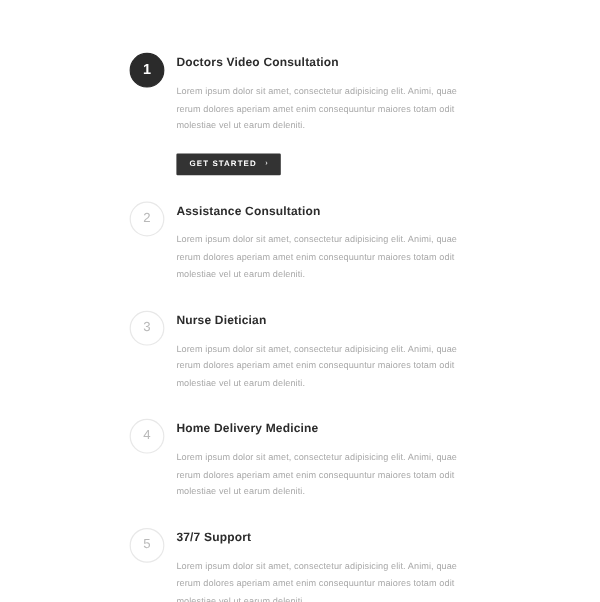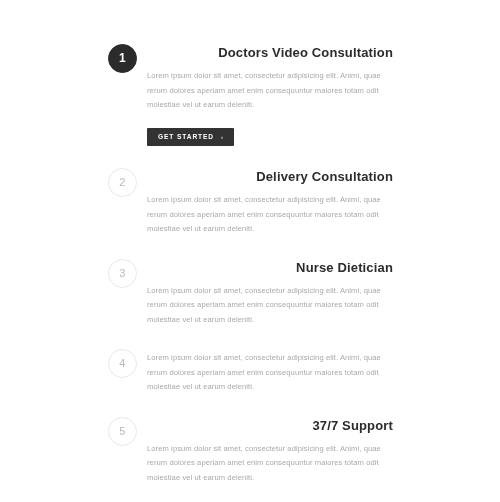--- a/index.html
+++ b/index.html
@@ -91,27 +91,26 @@
     flex: 1 1 auto;
     padding-left: 10px;
     padding-top: 2px;
     padding-bottom: 22px;
     min-width: 0;
   }
   .step.last .content { padding-bottom: 30px; }
 
   .step-title {
     margin: 0 0 9px 0;
-    font-size: 13px;
+    font-size: 10px;
     font-weight: 700;
     color: #2c2c2c;
     letter-spacing: 0.15px;
     line-height: 14px;
     font-family: "Liberation Sans", sans-serif;
-    text-align: right;
   }
 
   .step-text {
     margin: 0;
     font-size: 7.6px;
     line-height: 14.5px;
     color: #a9a9a9;
     letter-spacing: 0.08px;
     font-weight: 400;
     max-width: 236px;
@@ -170,21 +169,21 @@
         </div>
       </div>
     </div>
 
     <div class="step">
       <div class="rail">
         <div class="connector"></div>
         <div class="marker">2</div>
       </div>
       <div class="content">
-        <h3 class="step-title">Delivery Consultation</h3>
+        <h3 class="step-title">Assistance Consultation</h3>
         <p class="step-text">Lorem ipsum dolor sit amet, consectetur adipisicing elit. Animi, quae rerum dolores aperiam amet enim consequuntur maiores totam odit molestiae vel ut earum deleniti.</p>
       </div>
     </div>
 
     <div class="step">
       <div class="rail">
         <div class="connector"></div>
         <div class="marker">3</div>
       </div>
       <div class="content">
@@ -192,20 +191,21 @@
         <p class="step-text">Lorem ipsum dolor sit amet, consectetur adipisicing elit. Animi, quae rerum dolores aperiam amet enim consequuntur maiores totam odit molestiae vel ut earum deleniti.</p>
       </div>
     </div>
 
     <div class="step">
       <div class="rail">
         <div class="connector"></div>
         <div class="marker">4</div>
       </div>
       <div class="content">
+        <h3 class="step-title">Home Delivery Medicine</h3>
         <p class="step-text">Lorem ipsum dolor sit amet, consectetur adipisicing elit. Animi, quae rerum dolores aperiam amet enim consequuntur maiores totam odit molestiae vel ut earum deleniti.</p>
       </div>
     </div>
 
     <div class="step last">
       <div class="rail">
 
         <div class="marker">5</div>
       </div>
       <div class="content">

